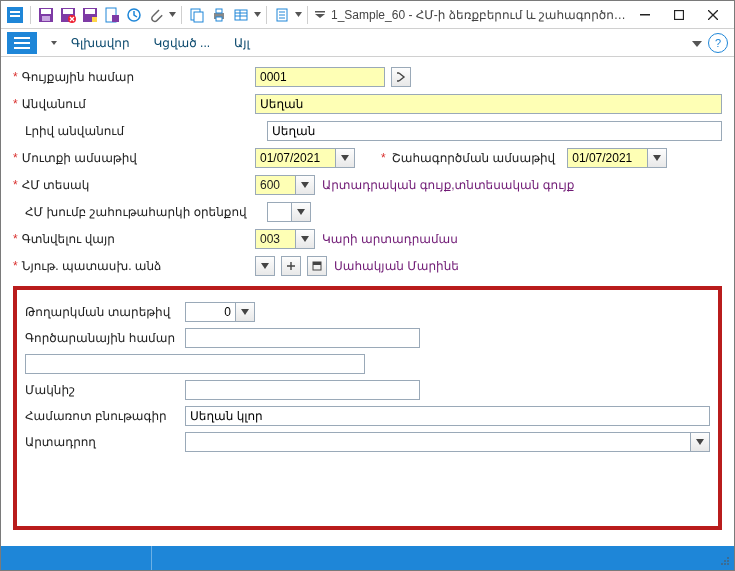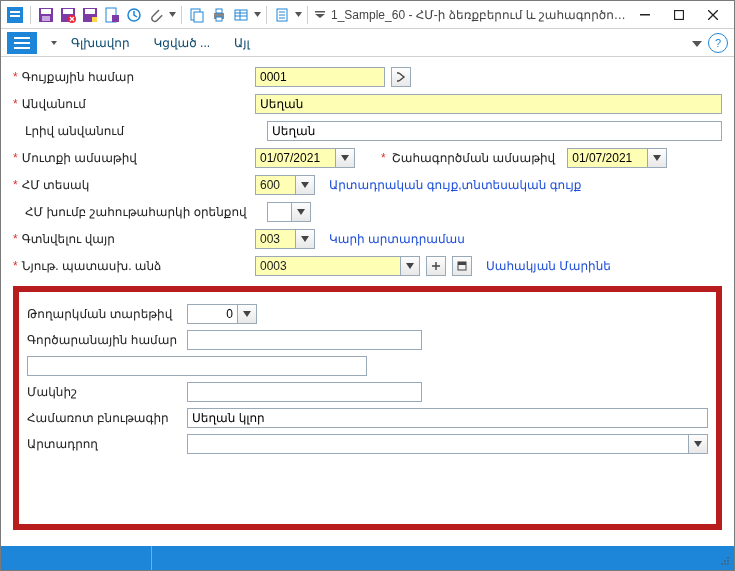--- a/index.html
+++ b/index.html
@@ -33,27 +33,27 @@
     height:20px;box-sizing:border-box;border:1px solid #9aa9b8;padding:0 4px;font:inherit;background:#fff;
   }
   .seltxt{display:flex;align-items:center;}
   .yellow{background:#feffb5 !important;}
   .btn-sq{width:20px;height:20px;border:1px solid #9aa9b8;background:linear-gradient(#fdfdfd,#e8e8e8);display:flex;align-items:center;justify-content:center;box-sizing:border-box;}
   .btn-sq svg{display:block;}
   .combo{display:flex;}
   .combo .seltxt{border-right:none;}
   .datebox{display:flex;}
   .datebox input{width:80px;border-right:none;}
-  .desc{margin-left:8px;color:#1d4ed8;}
+  .desc{margin-left:1px;color:#701a75;}
   
   .tabs{margin-top:8px;}
   .tabstrip{display:flex;align-items:flex-end;position:relative;top:1px;z-index:2;}
   .tab{padding:3px 10px 4px 10px;border:1px solid #9aa9b8;border-bottom:none;background:linear-gradient(#fafafa,#ededed);margin-right:-1px;position:relative;}
   .tab.active{background:#fff;z-index:3;padding-top:5px;}
-  .tabpanel{border:6px solid #b91c1c;background:#fff;height:244px;padding:10px 8px;box-sizing:border-box;}
+  .tabpanel{border:4px solid #b91c1c;background:#fff;height:244px;padding:10px 8px;box-sizing:border-box;}
   .prow{display:flex;align-items:center;height:24px;margin-bottom:2px;}
   .plbl{width:160px;white-space:nowrap;}
   
   .statusbar{height:24px;background:#1e86d8;margin-top:auto;display:flex;}
   .statusbar .cell{border-right:1px solid rgba(255,255,255,.35);width:150px;}
   .resize-grip{position:absolute;right:4px;bottom:4px;width:10px;height:10px;opacity:.7;}
 </style>
 </head>
 <body>
 
@@ -329,21 +329,20 @@
       </div>
     </div>
 
     <div class="row">
       <div class="lbl">
           <span class="req">*</span>
           <span>Նյութ. պատասխ. անձ</span>
         </div>
       <div class="field">
         <div class="combo">
-          <div class="seltxt yellow" style="width:145px">0003</div>
           <div class="btn-sq">
               <svg width="8" height="6">
                 <polygon points="0,0 8,0 4,6" fill="#444"></polygon>
               </svg>
             </div>
         </div>
         <div class="btn-sq">
             <svg width="10" height="10">
               <path d="M5 1v8M1 5h8" stroke="#444" stroke-width="1.4"></path>
             </svg>

